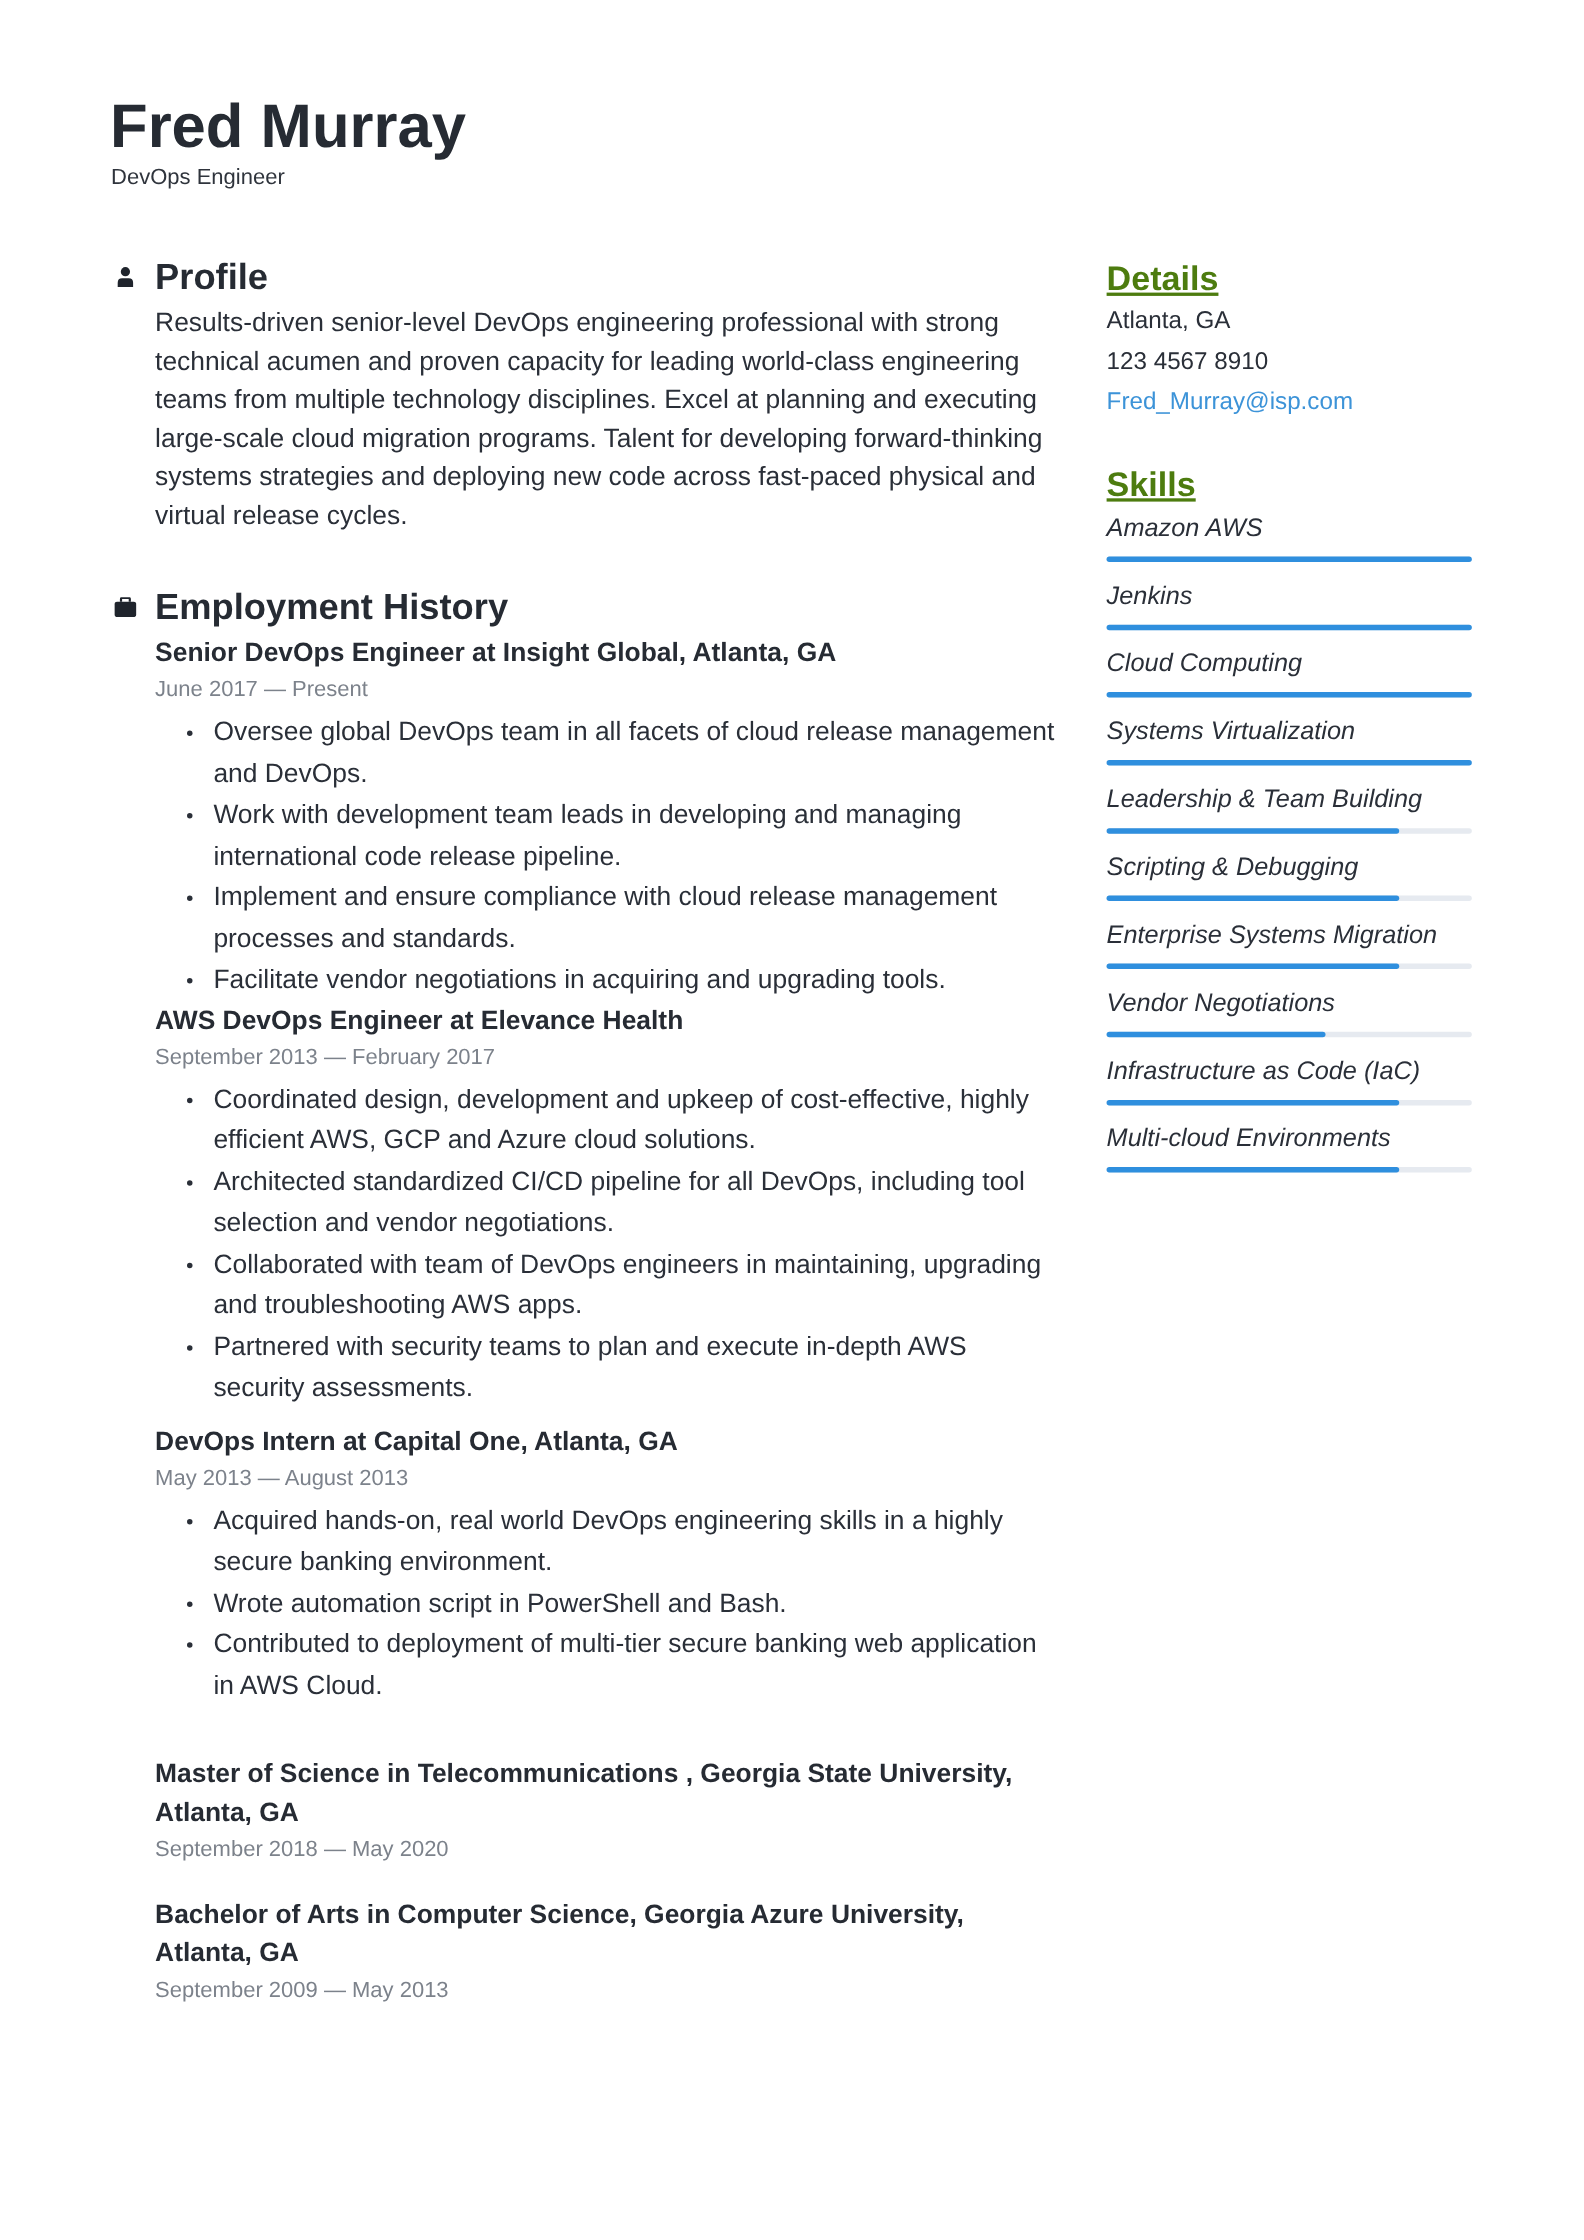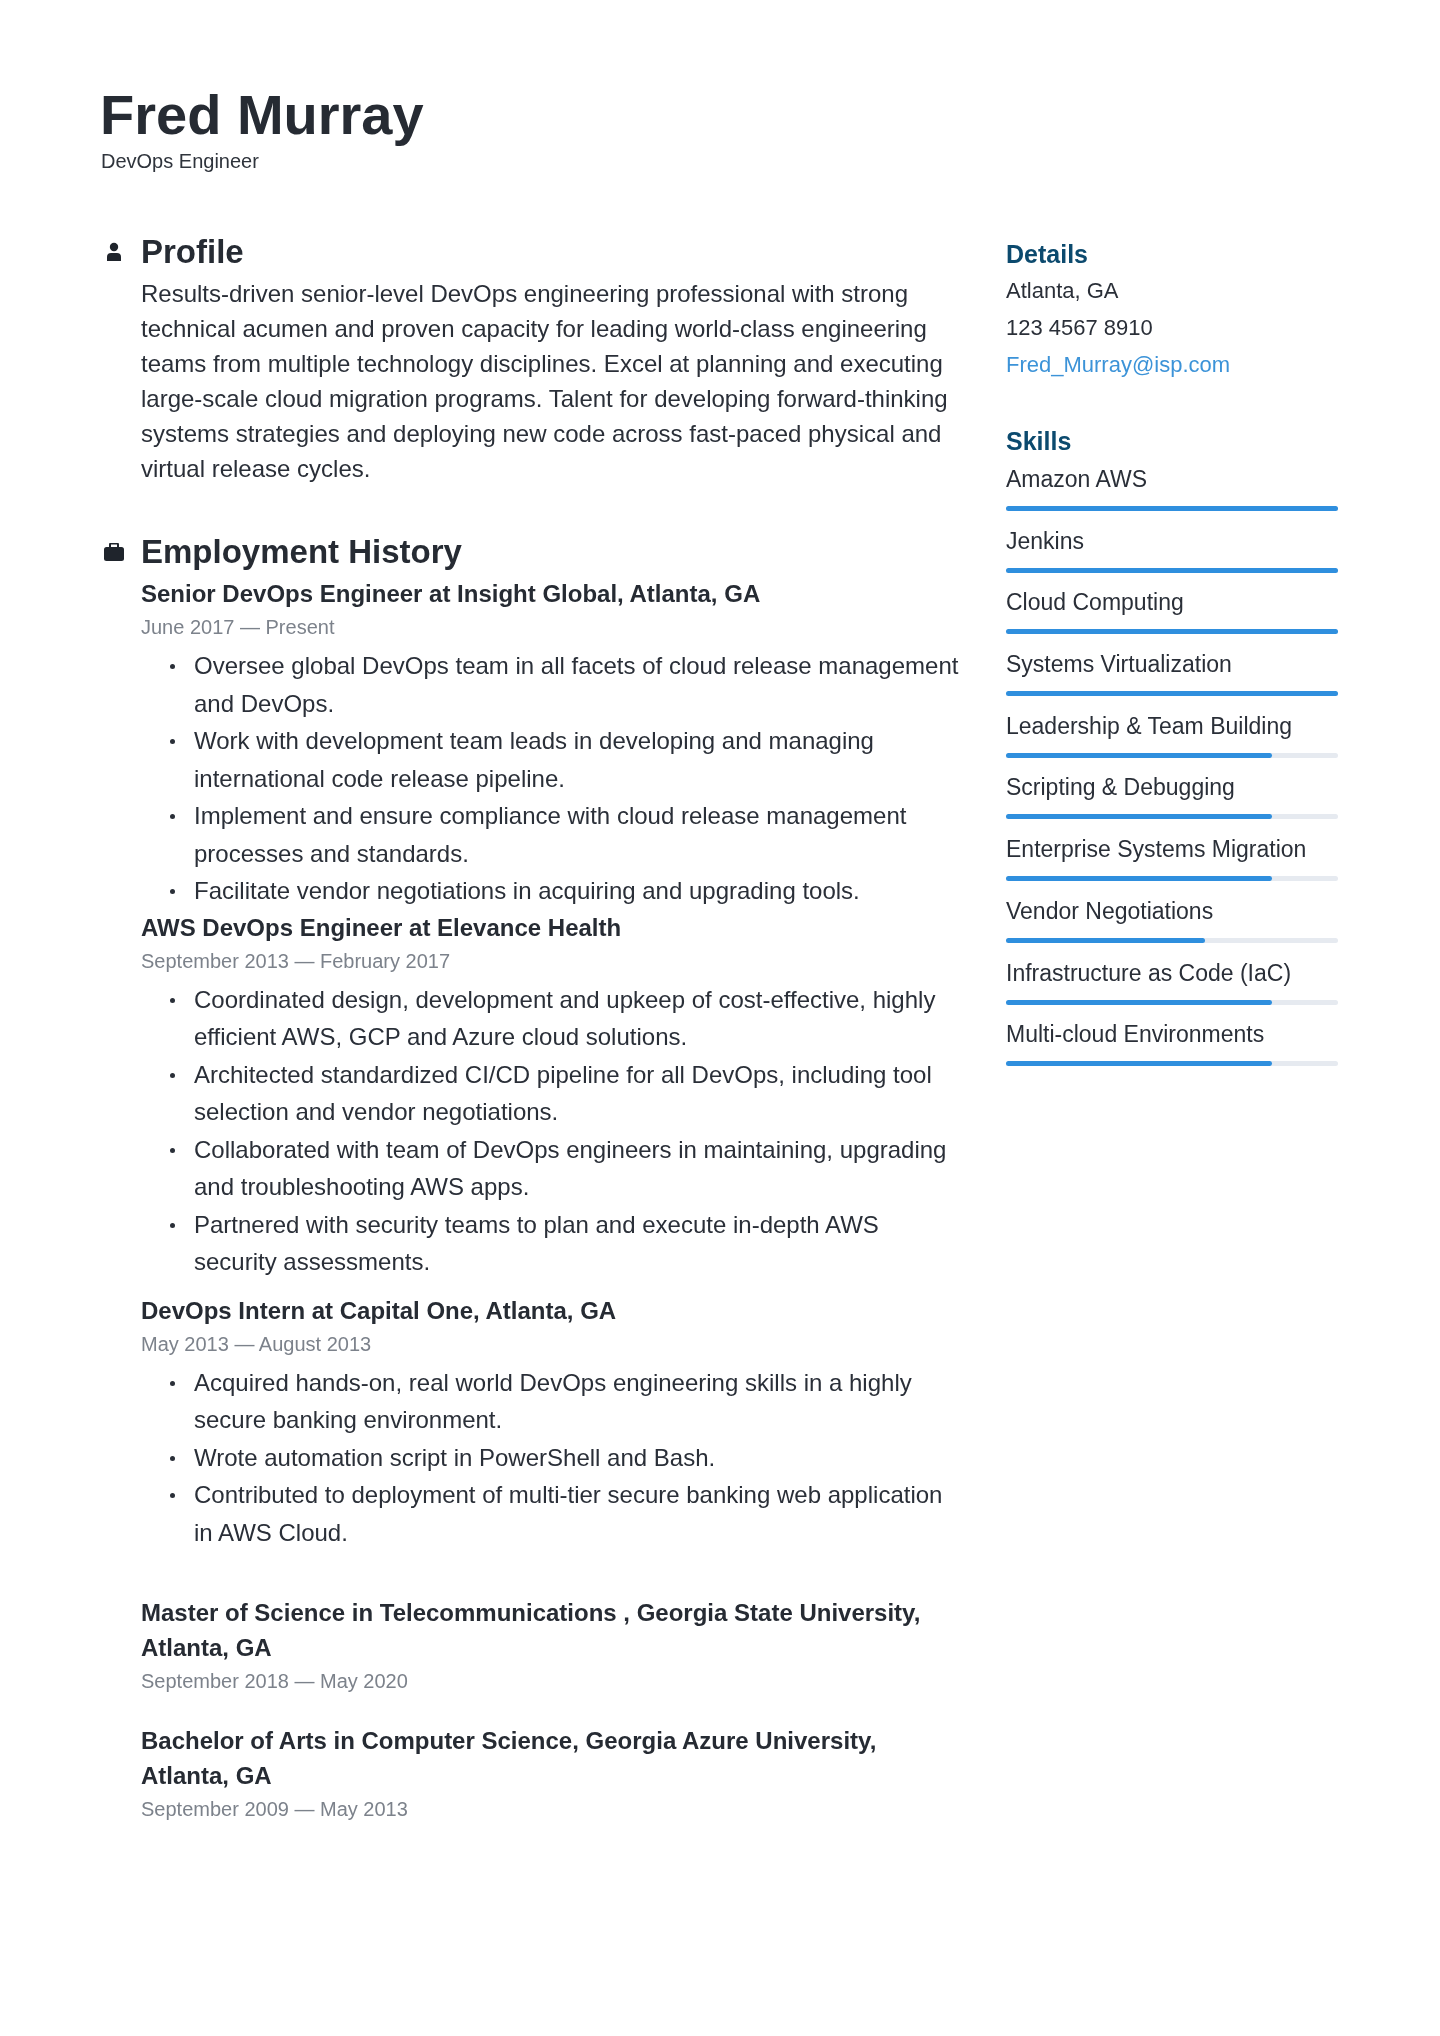--- a/index.html
+++ b/index.html
@@ -44,25 +44,25 @@
   ul.bullets { list-style: none; margin-top: 4px; }
   ul.bullets li {
     position: relative; padding-left: 53px; font-size: 24px; line-height: 37.5px;
     color: #2a2f38; width: 820px;
   }
   ul.bullets li::before {
     content: ""; position: absolute; left: 29px; top: 17px;
     width: 5px; height: 5px; border-radius: 50%; background: #2a2f38;
   }
   .side { position: absolute; left: 1006px; top: 236px; width: 332px; }
-  .side-head { font-size: 25px; font-weight: bold; color: #0c4a6e; line-height: 36px; }
+  .side-head { font-size: 31px; font-weight: bold; color: #4d7c0f; line-height: 36px; text-decoration: underline; }
   .detail-line { font-size: 22px; line-height: 37px; color: #2a2f38; }
   .email { color: #3c93d8; }
   .skill { height: 61.7px; position: relative; }
-  .skill-name { font-size: 23px; line-height: 36px; color: #2a2f38; padding-top: 2px; }
+  .skill-name { font-size: 23px; line-height: 36px; color: #2a2f38; padding-top: 2px; font-style: italic; }
   .skill-track {
     position: absolute; left: 0; top: 47px; width: 332px; height: 5px;
     background: #e6eaf0; border-radius: 3px;
   }
   .skill-fill {
     height: 5px; background: #2f8fde; border-radius: 3px;
   }
 </style>
 </head>
 <body>

